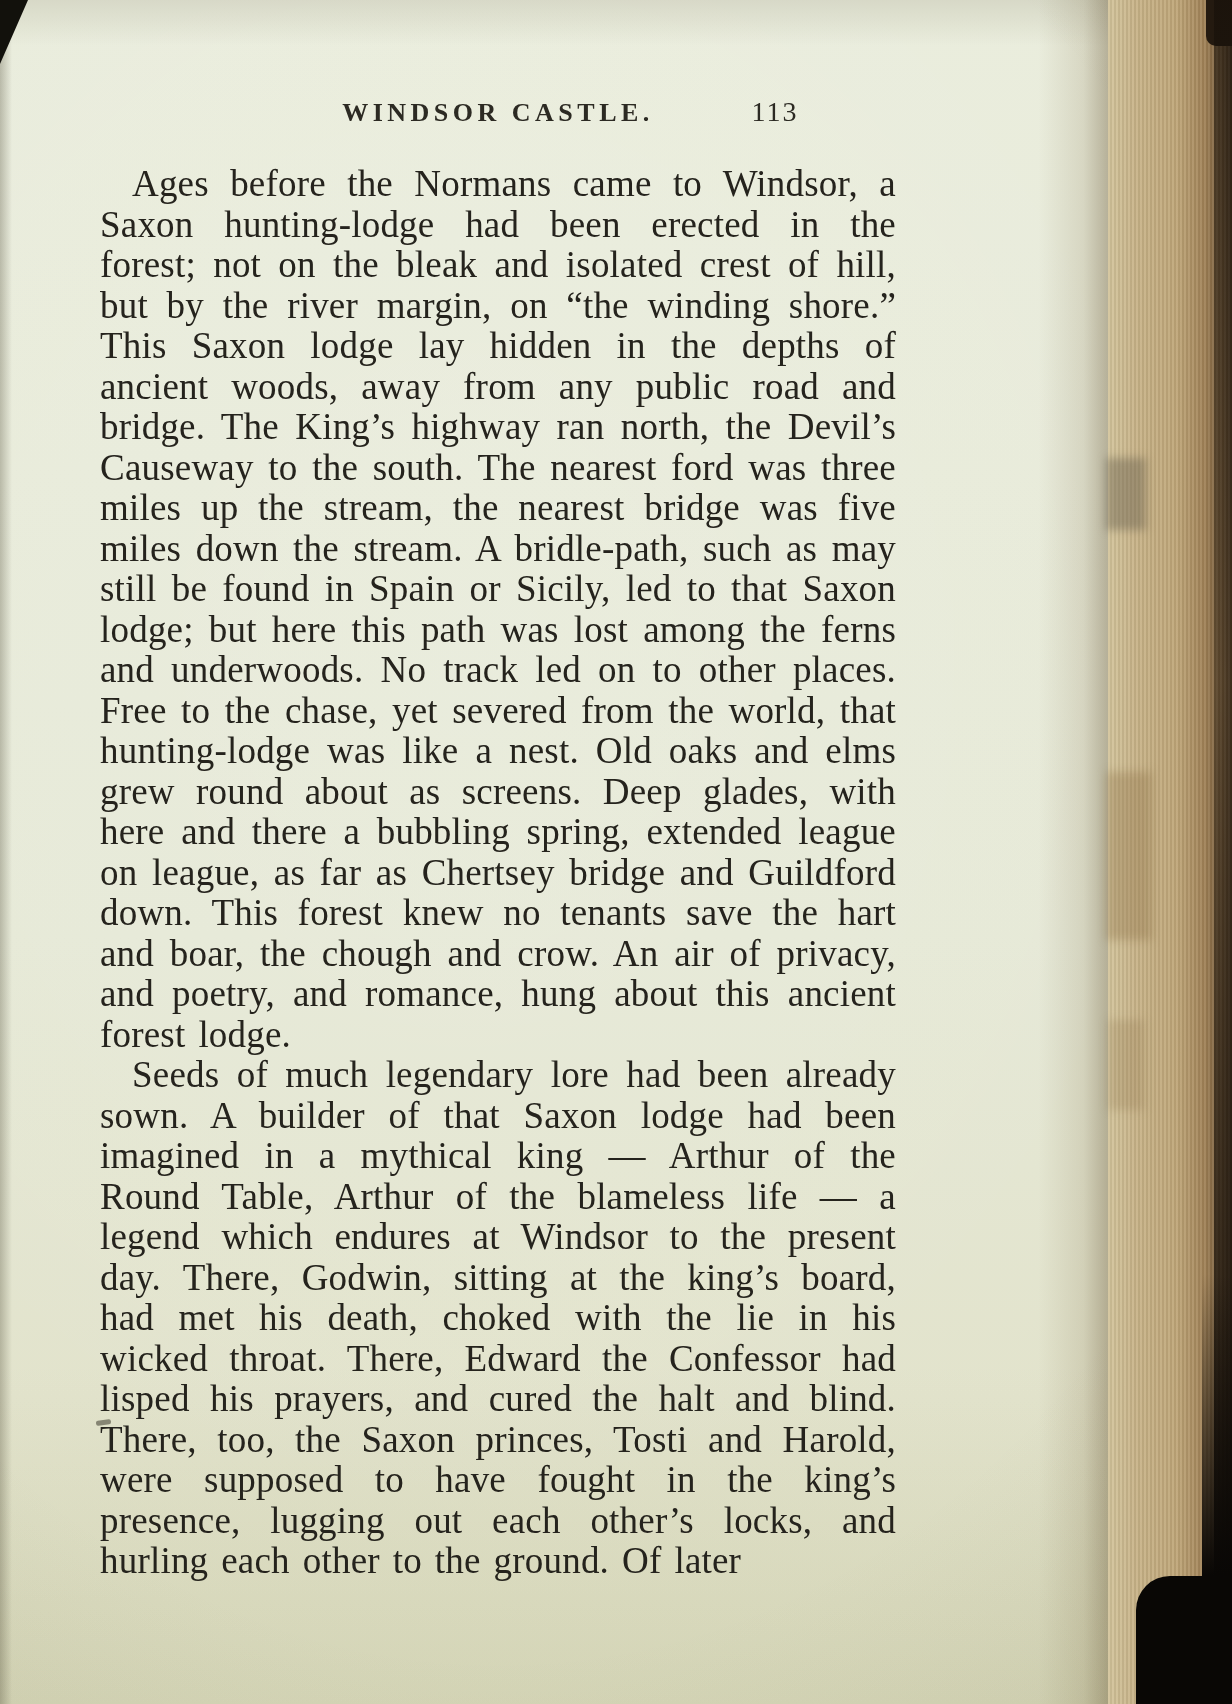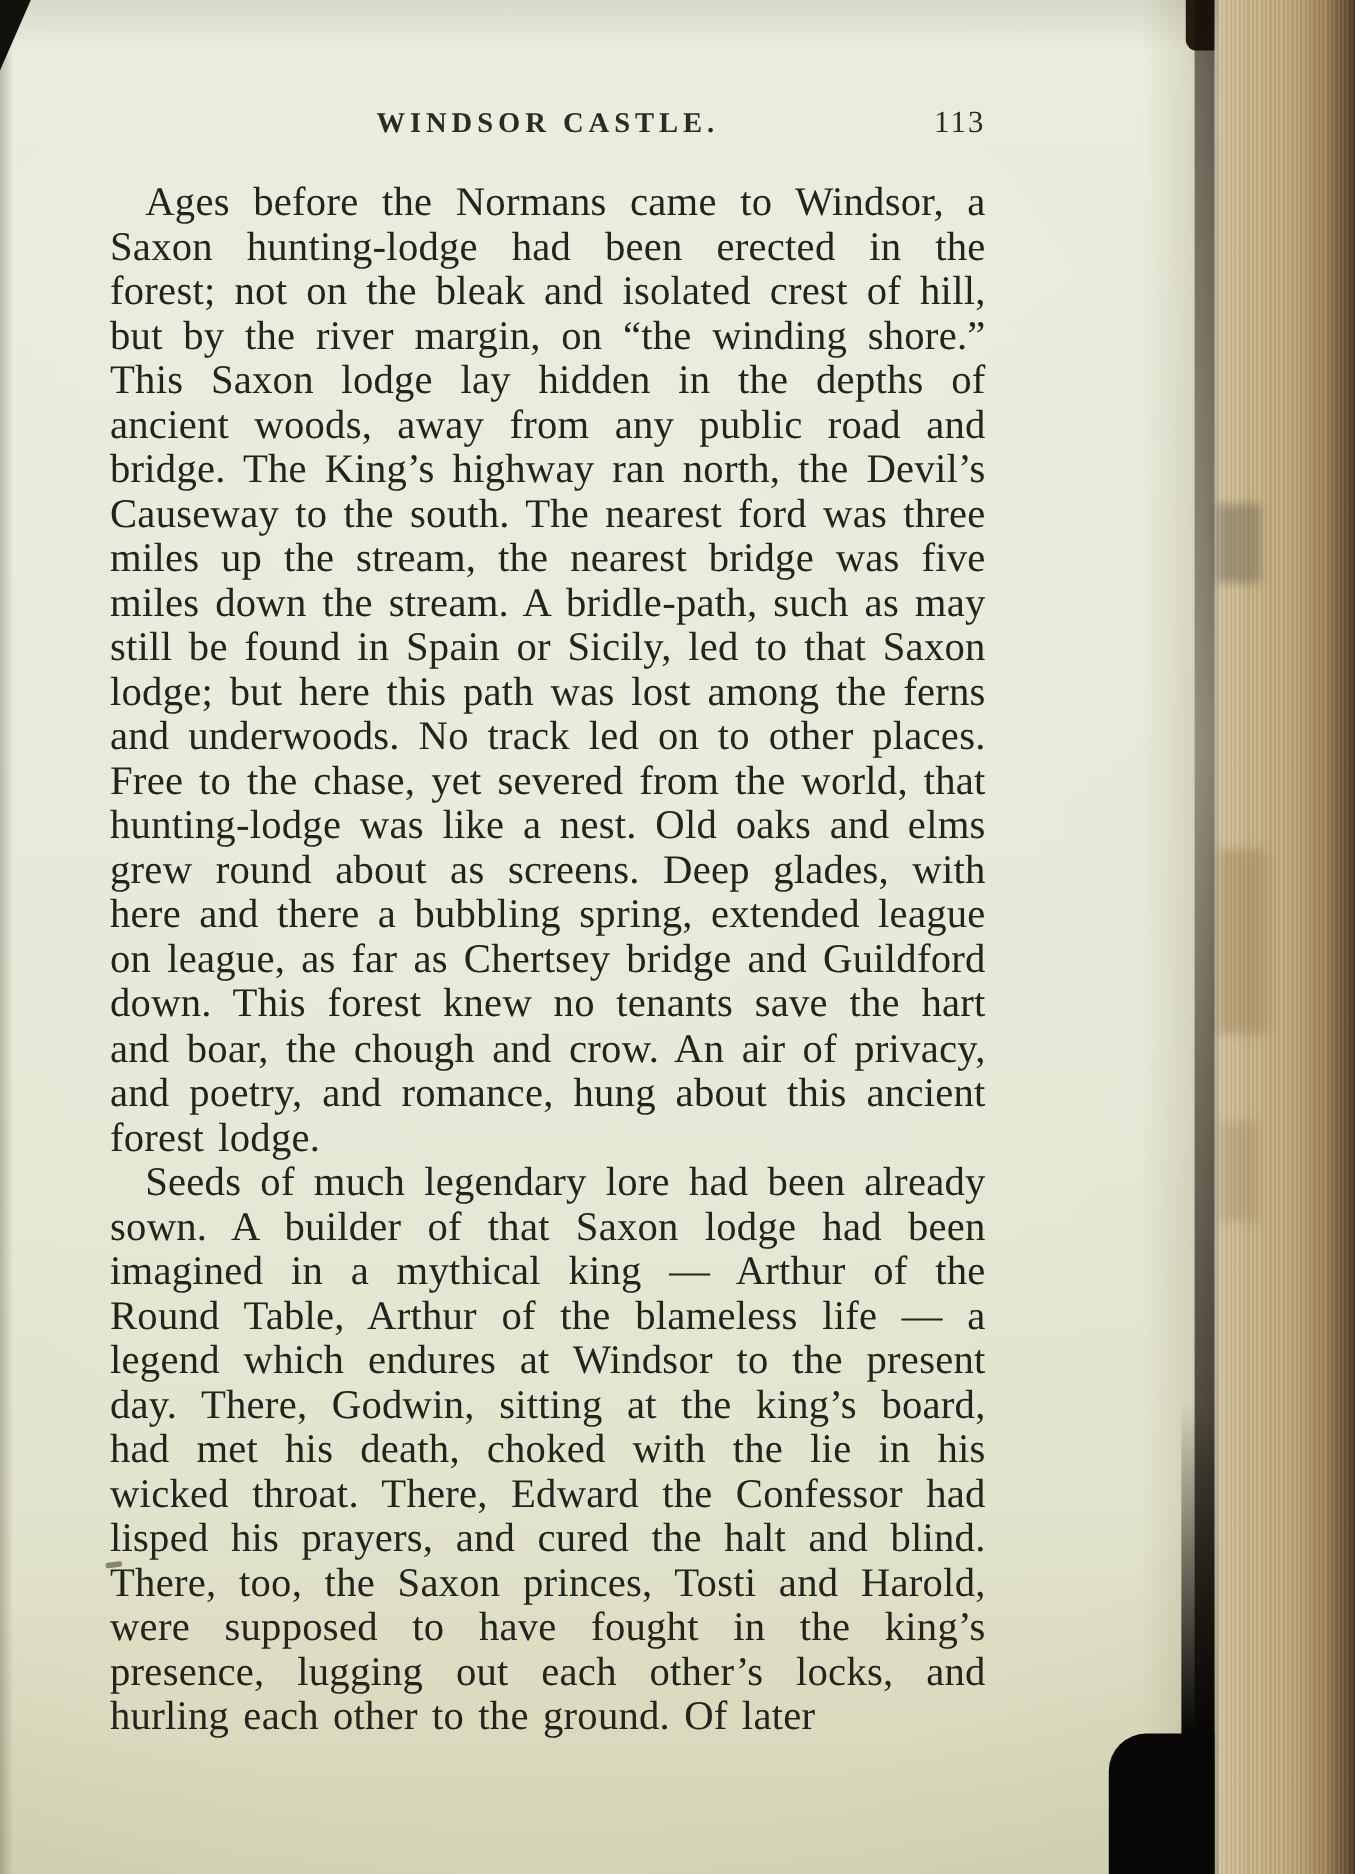--- a/index.html
+++ b/index.html
@@ -1,21 +1,21 @@
 <!DOCTYPE html>
 <html><head>
 <meta charset="utf-8">
 <style>
   html, body { margin: 0; padding: 0; }
   body {
     width: 1232px; height: 1704px; overflow: hidden;
     background: #5f4a30;
     font-family: "Liberation Serif", "DejaVu Serif", serif;
   }
-  .scan { position: relative; width: 1104px; height: 1704px; }
+  .scan { position: relative; width: 1232px; height: 1704px; }
 
   
   .paper {
     position: absolute; left: 0; top: 0; width: 1108px; height: 1704px;
     background:
       radial-gradient(ellipse 120% 90% at 42% 38%, rgba(255,255,255,0.10), rgba(0,0,0,0) 60%),
       linear-gradient(180deg, #eaeddd 0%, #e6e9d7 55%, #e2e3cc 82%, #dcdec2 100%);
   }
   .paper::before { 
     content: ""; position: absolute; right: 0; top: 0; width: 70px; height: 100%;
@@ -79,21 +79,21 @@
   }
   .ink-mark {
     position: absolute; left: 96px; top: 1420px; width: 15px; height: 5px;
     background: rgba(60,58,45,0.55); border-radius: 2px; transform: rotate(-8deg);
   }
 
   
   .text-block { position: absolute; left: 100px; top: 96px; width: 796px; color: #25231d; }
   .header-row { display: flex; align-items: baseline; margin-bottom: 36px; }
   .header-side { flex: 1; }
-  .header-side.right { text-align: right; }
+  .header-side.right { text-align: center; }
   .running-title {
     font-size: 26px; letter-spacing: 4.5px; font-weight: bold; color: #2c2a23;
     white-space: nowrap;
   }
   .page-number { font-size: 28px; letter-spacing: 2px; color: #2c2a23; }
   .body-text p {
     margin: 0; font-size: 37px; line-height: 40.5px;
     text-align: justify; text-indent: 32px;
     word-spacing: 3.5px; letter-spacing: 0.2px;
   }

